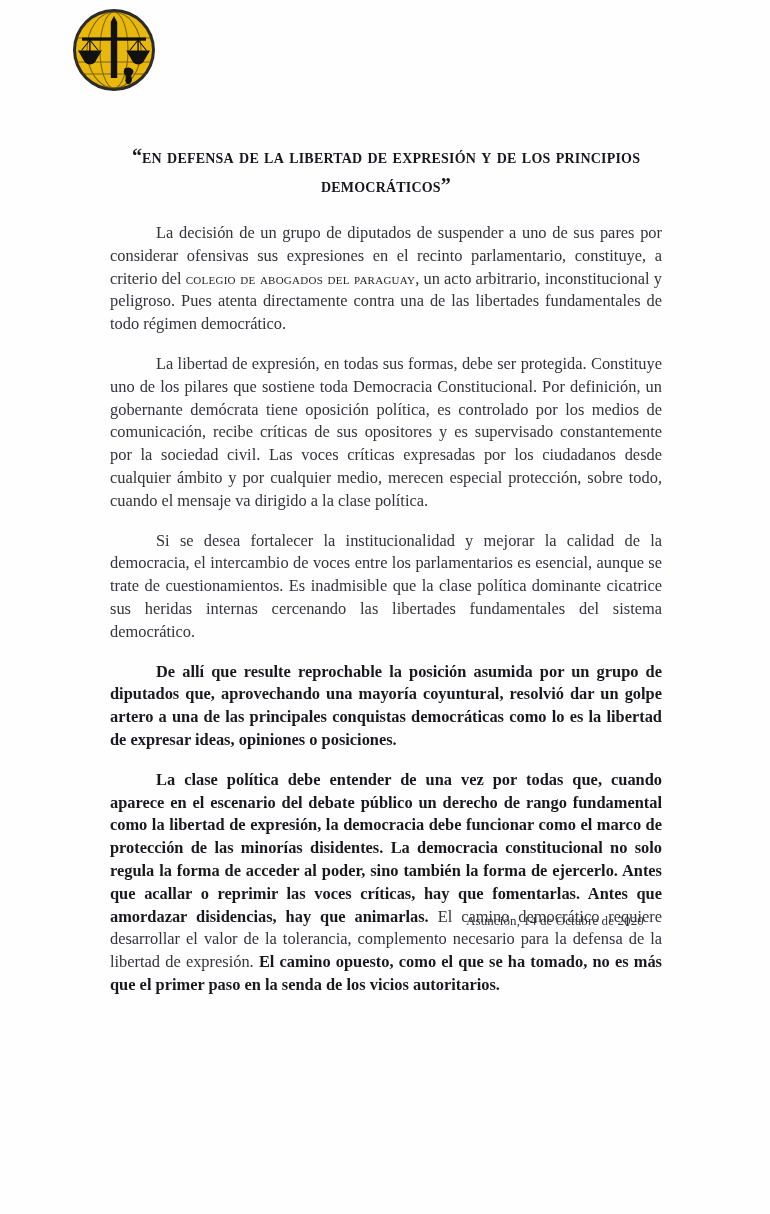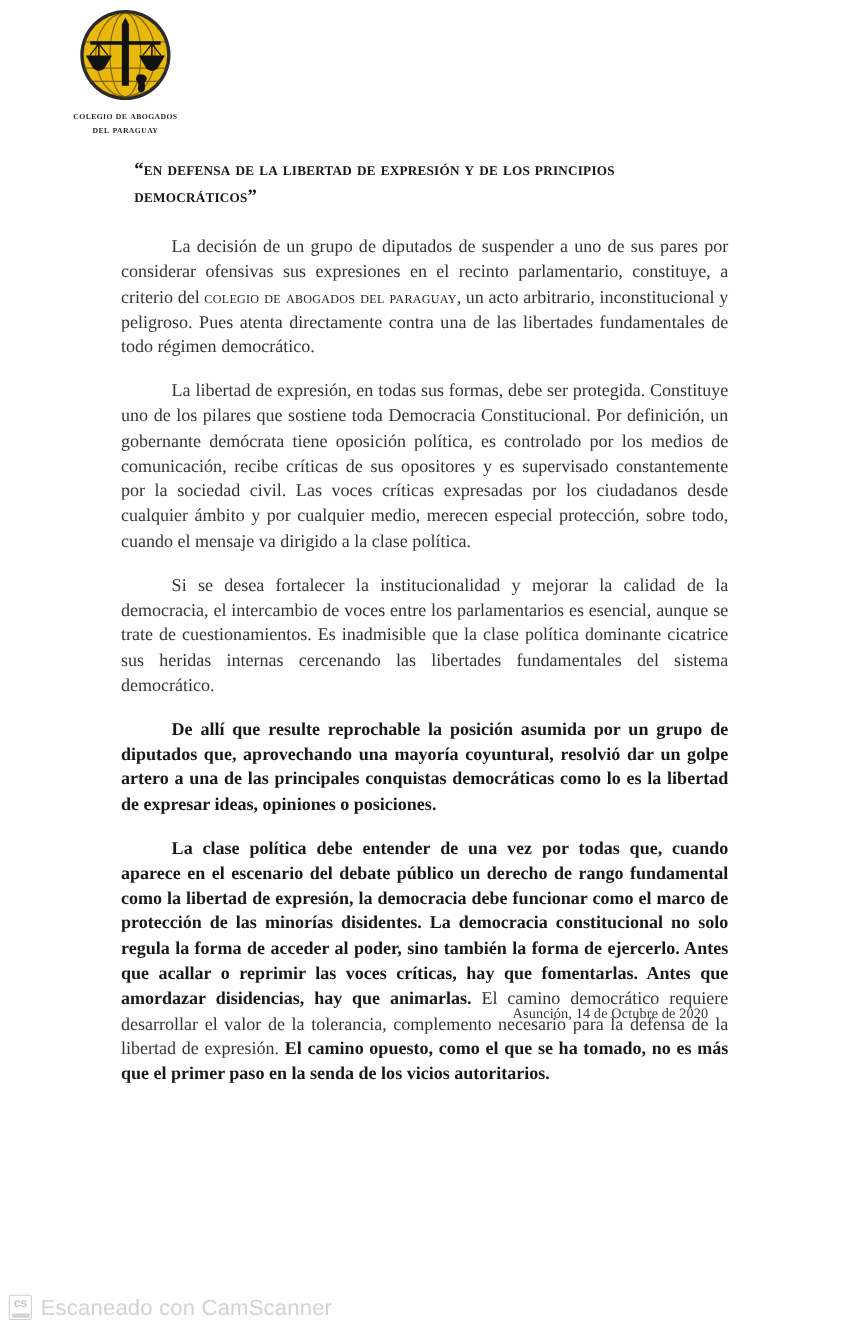--- a/index.html
+++ b/index.html
@@ -51,22 +51,22 @@
 
   
   .doc {
     position: absolute;
     left: 110px;
     top: 142px;
     width: 552px;
   }
 
   .doc-title {
-    text-align: left;
-    font-size: 17px;
+    text-align: center;
+    font-size: 20px;
     font-weight: 700;
     line-height: 1.45;
     letter-spacing: 0.2px;
     color: #16161c;
     font-variant: small-caps;
     text-transform: lowercase;
     margin: 0 0 22px 0;
     padding: 0 12px;
   }
 
@@ -201,24 +201,20 @@
 
           <path d="M62.2 46.5 L86 46.5 L79 58.5 Q74.1 62.4 69.2 58.5 Z"></path>
 
           <path d="M25.9 36 L17.5 46.5 M25.9 36 L34.3 46.5" stroke="#111111" stroke-width="1.1" fill="none"></path>
           <path d="M74.1 36 L65.7 46.5 M74.1 36 L82.5 46.5" stroke="#111111" stroke-width="1.1" fill="none"></path>
 
           <path d="M61 64 Q66 62.5 68.6 65.4 Q70.4 67.6 68.4 69.6 Q66.8 71.4 67.8 74 Q68.6 77 66.4 79.2 Q64.1 81.4 62.2 79 Q60.6 77 61.6 74.4 Q62.4 72 60.6 70 Q58.6 67.8 61 64 Z"></path>
         </g>
       </svg>
     </div>
-    <div class="org-name">
-      <span class="ln">Colegio de Abogados</span>
-      <span class="ln">del Paraguay</span>
-    </div>
   </div>
 
   <div class="doc">
 
     <h1 class="doc-title">“En Defensa de la Libertad de Expresión y de los Principios Democráticos”</h1>
 
     <p class="para">
       <span class="r">La decisión de un grupo de diputados de suspender a uno de sus pares por considerar ofensivas sus expresiones en el recinto parlamentario, constituye, a criterio del </span><span class="sc">Colegio de Abogados del Paraguay</span><span class="r">, un acto arbitrario, inconstitucional y peligroso. Pues atenta directamente contra una de las libertades fundamentales de todo régimen democrático.</span>
     </p>
 
@@ -237,20 +233,14 @@
     <p class="para">
       <span class="b">La clase política debe entender de una vez por todas que, cuando aparece en el escenario del debate público un derecho de rango fundamental como la libertad de expresión, la democracia debe funcionar como el marco de protección de las minorías disidentes. La democracia constitucional no solo regula la forma de acceder al poder, sino también la forma de ejercerlo. Antes que acallar o reprimir las voces críticas, hay que fomentarlas. Antes que amordazar disidencias, hay que animarlas.</span><span class="r"> El camino democrático requiere desarrollar el valor de la tolerancia, complemento necesario para la defensa de la libertad de expresión. </span><span class="b">El camino opuesto, como el que se ha tomado, no es más que el primer paso en la senda de los vicios autoritarios.</span>
     </p>
 
   </div>
 
   <div class="signature">
     <div class="sig-date">Asunción, 14 de Octubre de 2020</div>
   </div>
 
-  <div class="watermark">
-    <span class="cs-badge">
-      <span class="cs-letters">cs</span>
-    </span>
-    <span class="wm-text">Escaneado con CamScanner</span>
-  </div>
 
 </div>
 
 </body></html>

